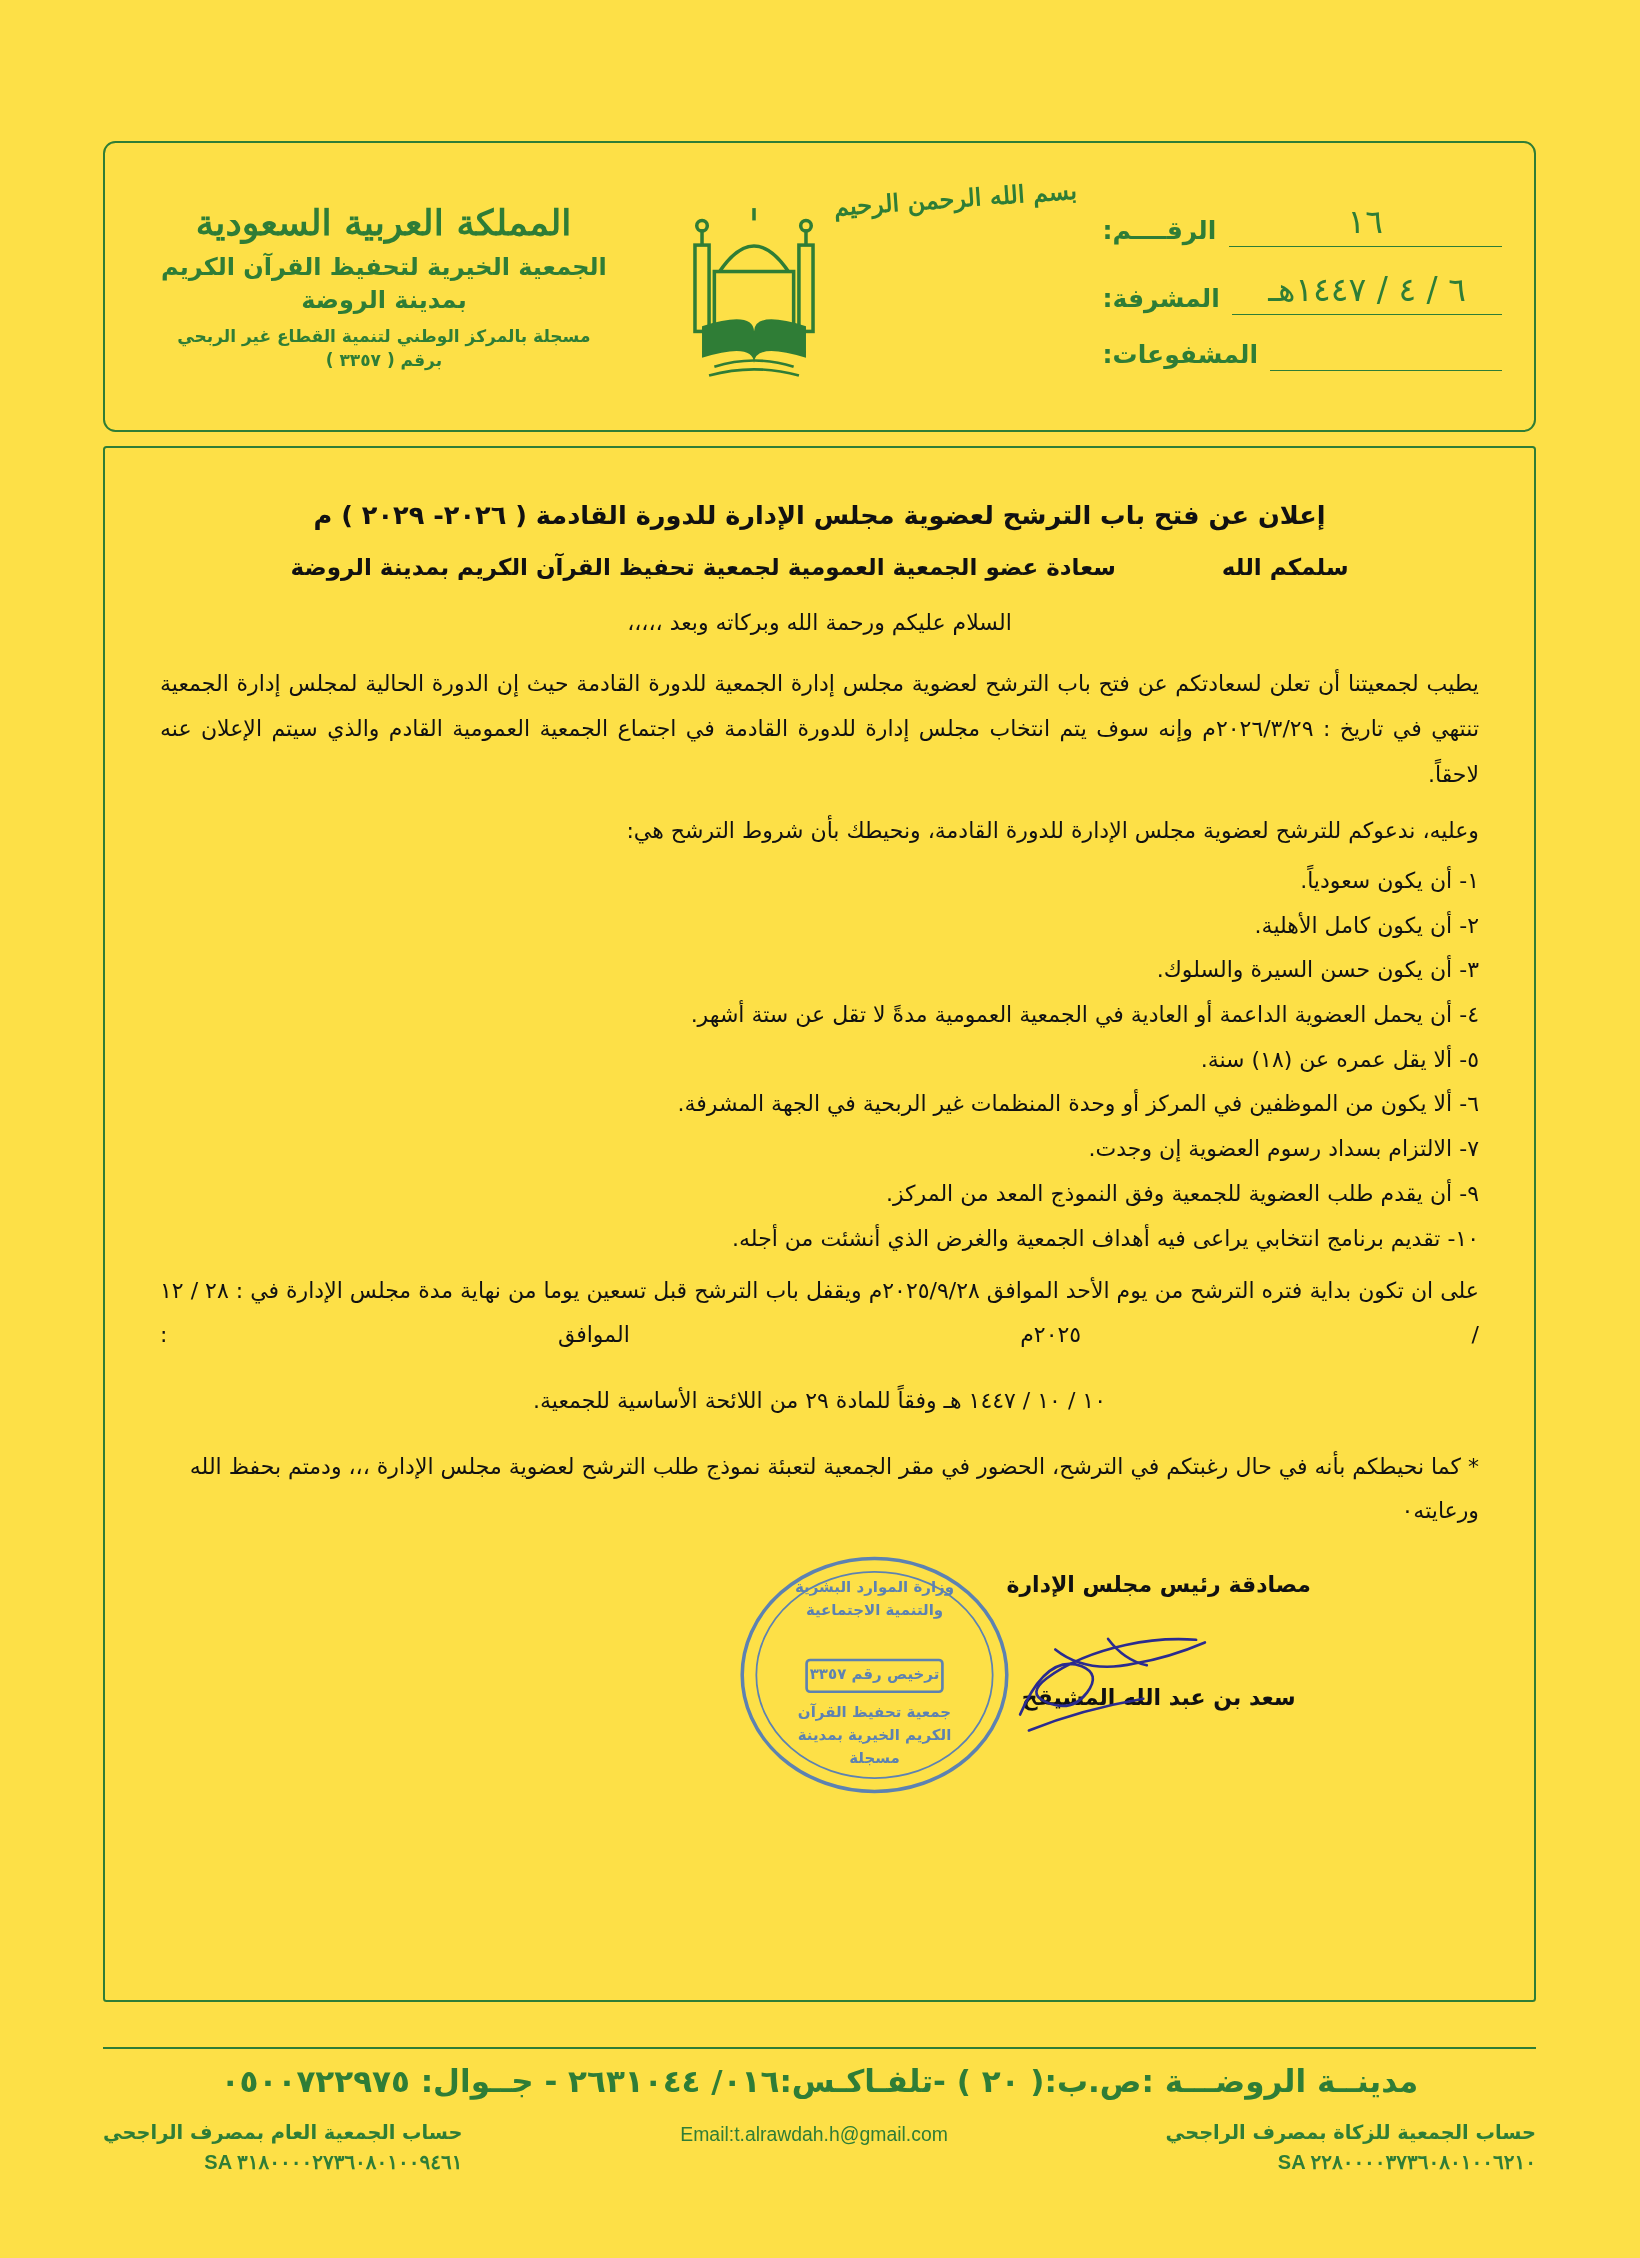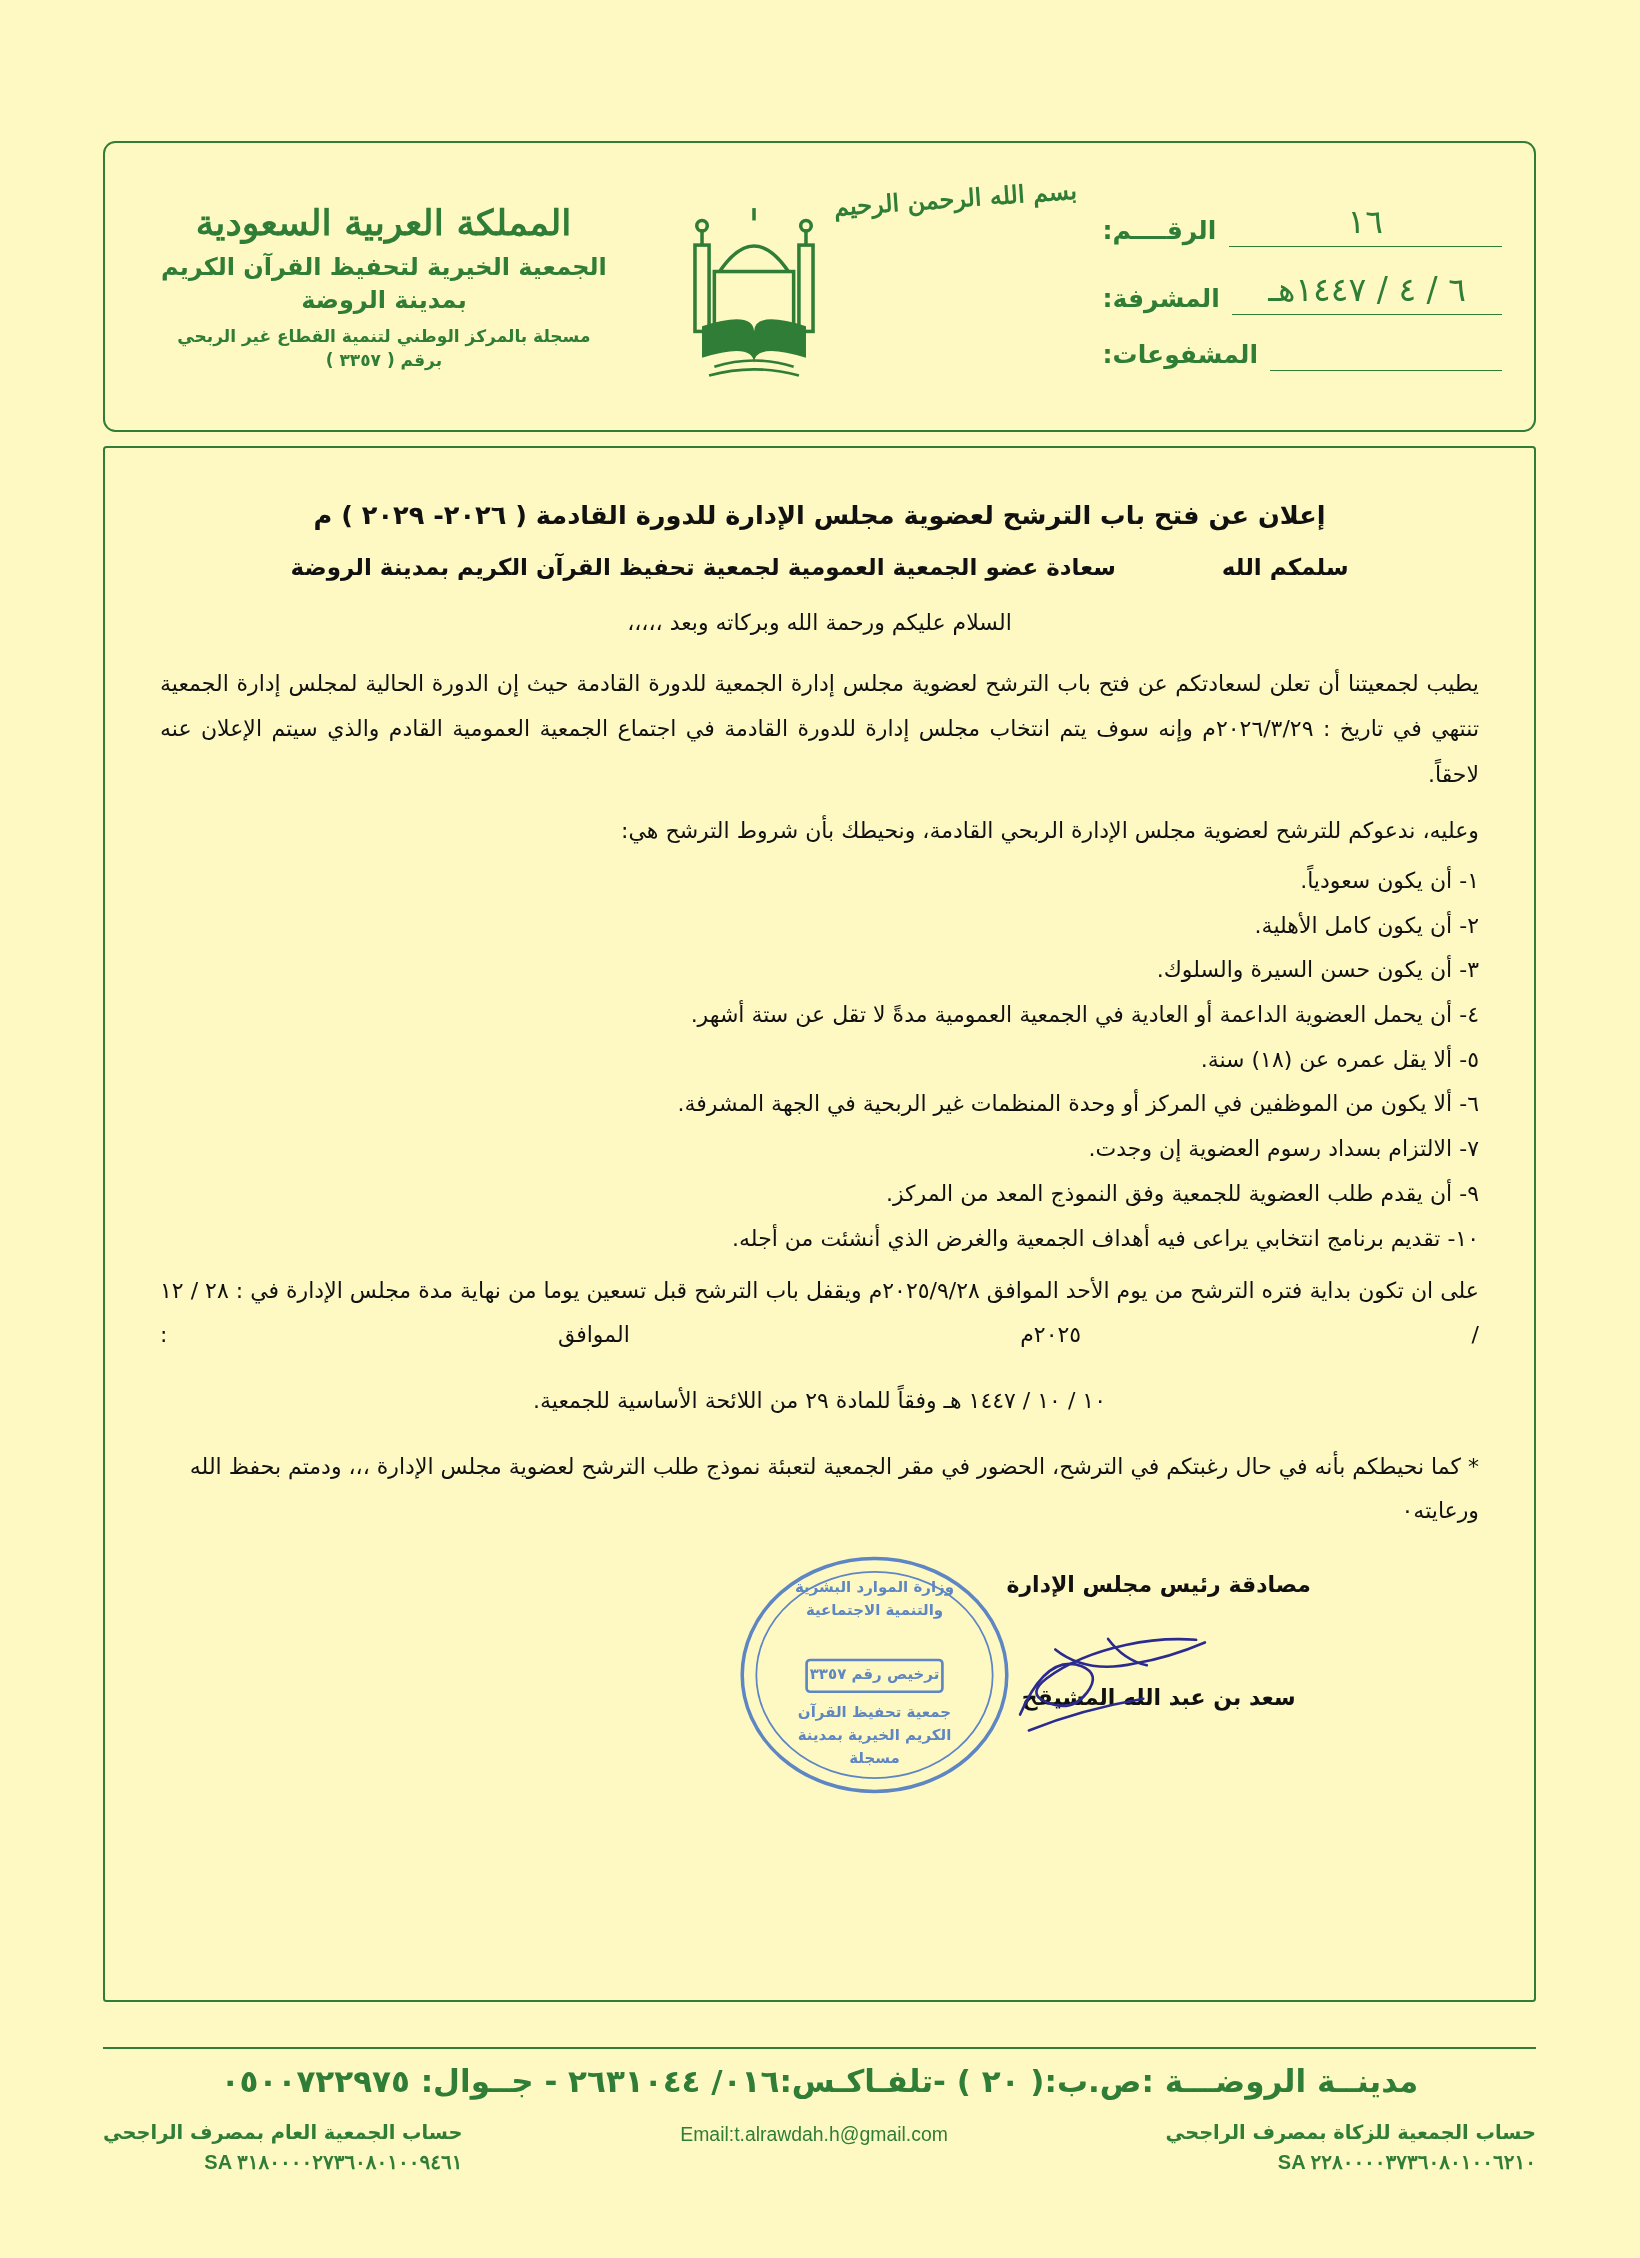--- a/index.html
+++ b/index.html
@@ -7,21 +7,21 @@
     padding: 0;
     background: #ffffff;
   }
   body {
     font-family: "DejaVu Sans", "Liberation Sans", sans-serif;
   }
   .page {
     position: relative;
     width: 1641px;
     height: 2258px;
-    background: #fef9c3;
+    background: #fde047;
     overflow: hidden;
     box-sizing: border-box;
   }
 
   
   .header-box {
     position: absolute;
     top: 141px;
     left: 104px;
     right: 104px;
@@ -374,21 +374,21 @@
 
     <div class="addressee">
       <span>سلمكم الله</span>
       <span>سعادة عضو الجمعية العمومية لجمعية تحفيظ القرآن الكريم بمدينة الروضة</span>
     </div>
 
     <div class="greeting">السلام عليكم ورحمة الله وبركاته وبعد ،،،،،</div>
 
     <p class="para">يطيب لجمعيتنا أن تعلن لسعادتكم عن فتح باب الترشح لعضوية مجلس إدارة الجمعية للدورة القادمة حيث إن الدورة الحالية لمجلس إدارة الجمعية تنتهي في تاريخ : ٢٠٢٦/٣/٢٩م وإنه سوف يتم انتخاب مجلس إدارة للدورة القادمة في اجتماع الجمعية العمومية القادم والذي سيتم الإعلان عنه لاحقاً.</p>
 
-    <p class="para-plain">وعليه، ندعوكم للترشح لعضوية مجلس الإدارة الربحي القادمة، ونحيطك بأن شروط الترشح هي:</p>
+    <p class="para-plain">وعليه، ندعوكم للترشح لعضوية مجلس الإدارة للدورة القادمة، ونحيطك بأن شروط الترشح هي:</p>
 
     <ul class="conditions">
       <li>١- أن يكون سعودياً.</li>
       <li>٢- أن يكون كامل الأهلية.</li>
       <li>٣- أن يكون حسن السيرة والسلوك.</li>
       <li>٤- أن يحمل العضوية الداعمة أو العادية في الجمعية العمومية مدةً لا تقل عن ستة أشهر.</li>
       <li>٥- ألا يقل عمره عن (١٨) سنة.</li>
       <li>٦- ألا يكون من الموظفين في المركز أو وحدة المنظمات غير الربحية في الجهة المشرفة.</li>
       <li>٧- الالتزام بسداد رسوم العضوية إن وجدت.</li>
       <li>٩- أن يقدم طلب العضوية للجمعية وفق النموذج المعد من المركز.</li>

